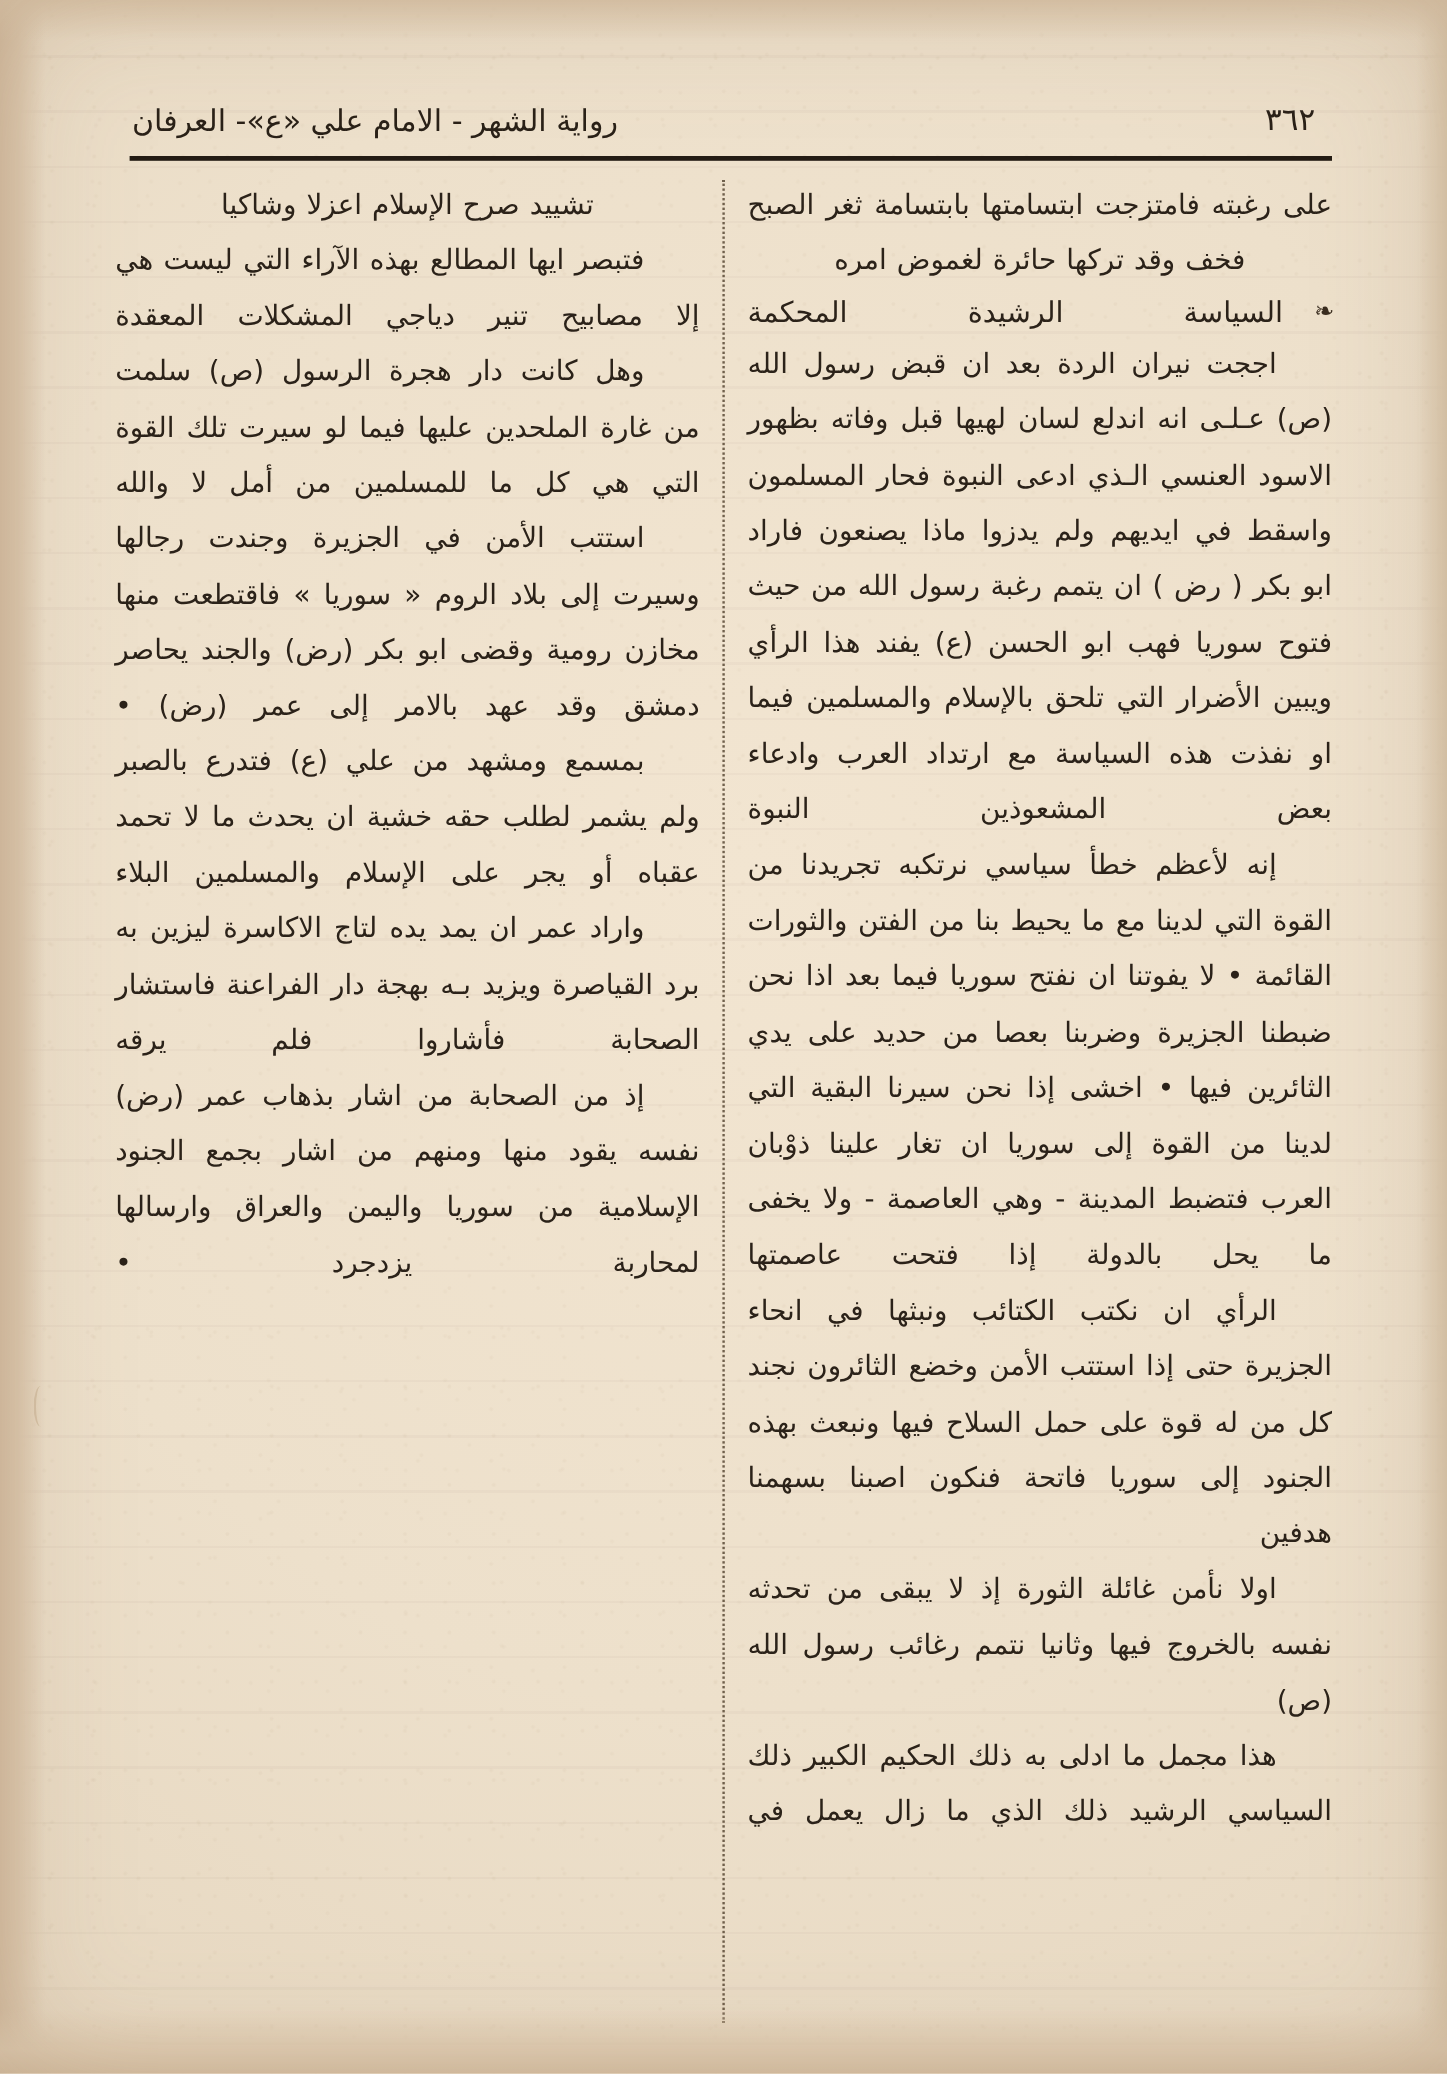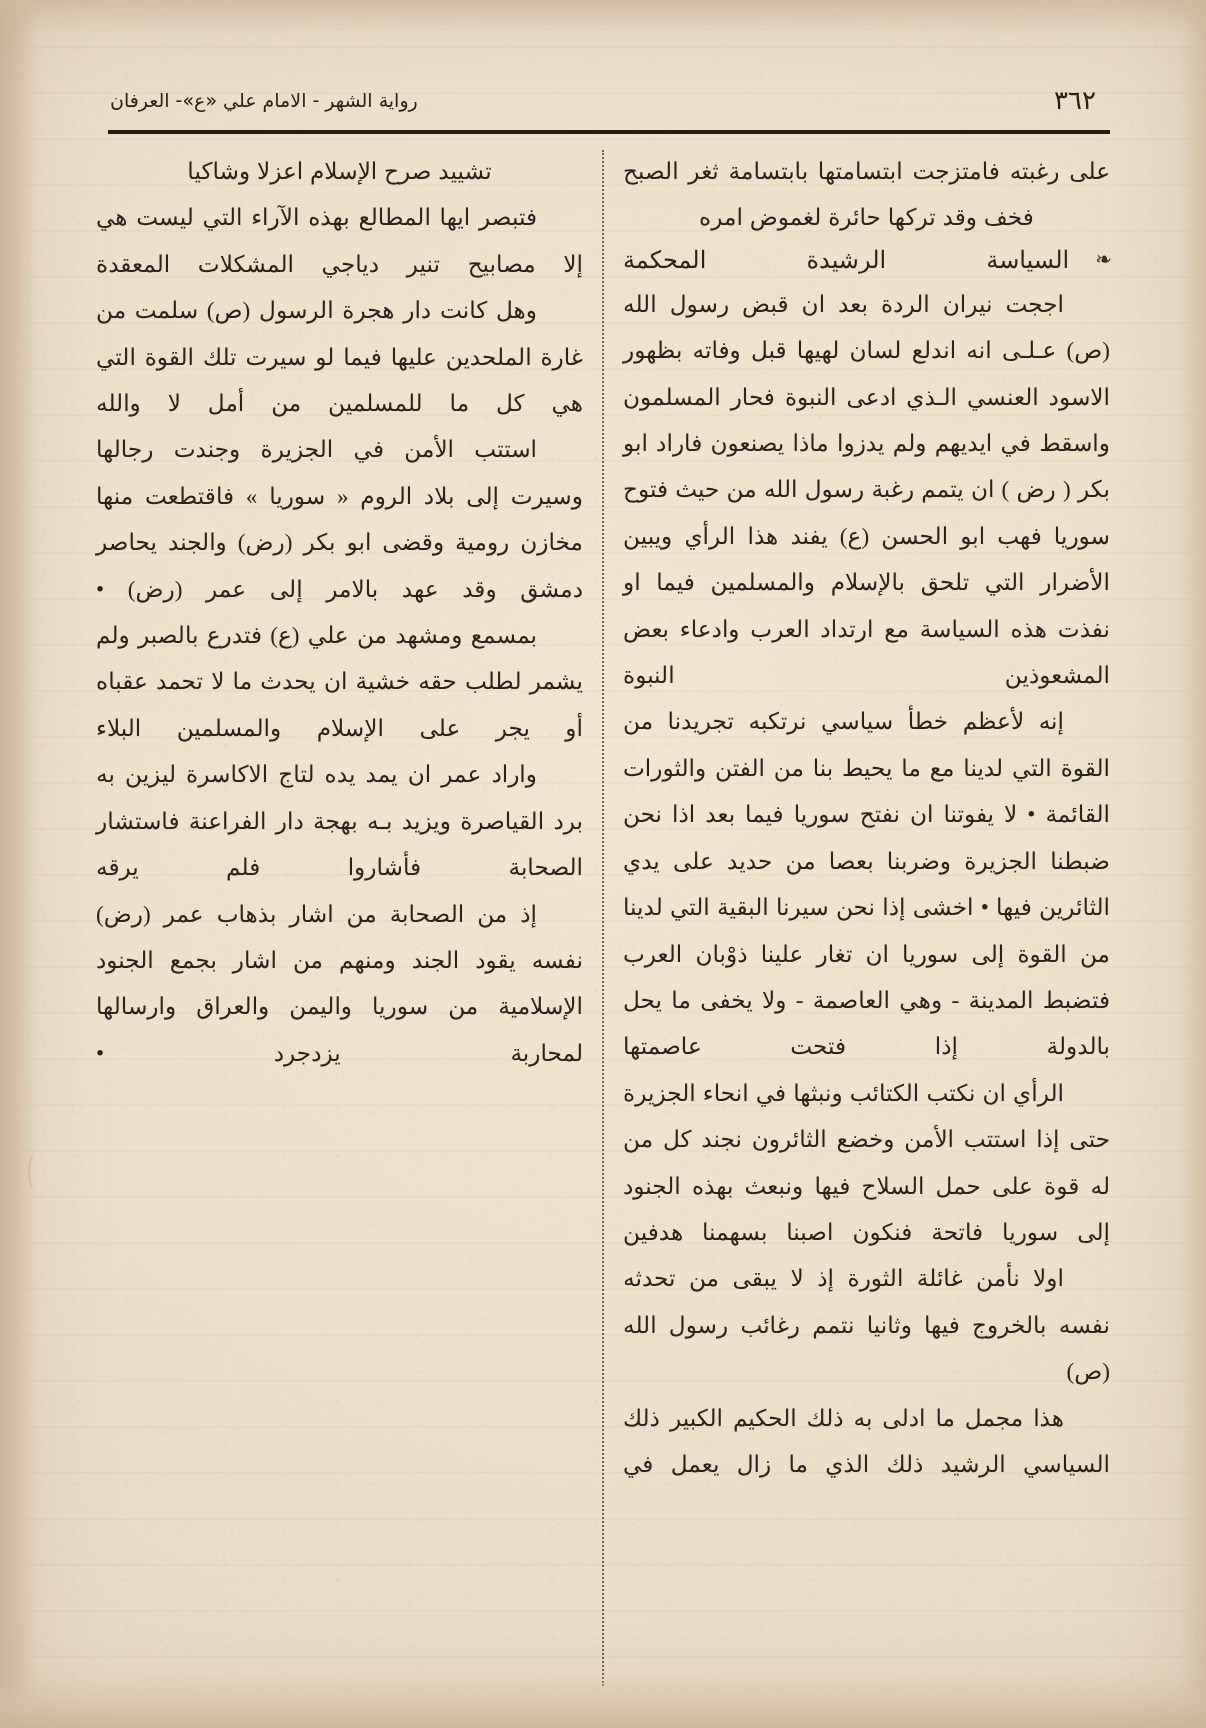--- a/index.html
+++ b/index.html
@@ -87,21 +87,21 @@
     left: 110px;
     right: 110px;
     top: 78px;
     height: 44px;
     display: flex;
     align-items: center;
     justify-content: space-between;
     direction: rtl;
   }
   .head-title {
-    font-size: 19px;
+    font-size: 25px;
     color: #2a2118;
     letter-spacing: 0;
     white-space: nowrap;
     margin-right: 80px;
   }
   .folio {
     font-size: 26px;
     color: #2a2118;
     white-space: nowrap;
     text-align: center;
@@ -131,21 +131,20 @@
     flex: 1 1 0;
     min-width: 0;
     direction: rtl;
     text-align: justify;
     text-align-last: justify;
     font-size: 23.2px;
     line-height: 46.4px;
     color: #2b2219;
     word-spacing: 1px;
     padding-top: 2px;
-    font-family: Liberation Serif, serif;
   }
   .col.right-col { padding-left: 19px; }
   .col.left-col  { padding-right: 19px; }
 
   .col-divider {
     flex: 0 0 0px;
     width: 0;
     border-right: 2px dotted #5a4a36;
     opacity: .85;
     margin: 4px 0 0 0;
@@ -241,21 +240,21 @@
 
       <p class="para indent">وهل كانت دار هجرة الرسول (ص) سلمت من غارة الملحدين عليها فيما لو سيرت تلك القوة التي هي كل ما للمسلمين من أمل لا والله</p>
 
       <p class="para indent">استتب الأمن في الجزيرة وجندت رجالها وسيرت إلى بلاد الروم « سوريا » فاقتطعت منها مخازن رومية وقضى ابو بكر (رض) والجند يحاصر دمشق وقد عهد بالامر إلى عمر (رض) •</p>
 
       <p class="para indent">بمسمع ومشهد من علي (ع) فتدرع بالصبر ولم يشمر لطلب حقه خشية ان يحدث ما لا تحمد عقباه أو يجر على الإسلام والمسلمين البلاء</p>
 
       <p class="para indent">واراد عمر ان يمد يده لتاج الاكاسرة ليزين به برد القياصرة ويزيد بـه بهجة دار الفراعنة فاستشار الصحابة فأشاروا فلم يرقه</p>
 
 
-      <p class="para indent">إذ من الصحابة من اشار بذهاب عمر (رض) نفسه يقود الجند ومنهم من اشار بجمع الجنود الإسلامية من سوريا واليمن والعراق وارسالها لمحاربة يزدجرد •</p>
+      <p class="para indent">إذ من الصحابة من اشار بذهاب عمر (رض) نفسه يقود منها ومنهم من اشار بجمع الجنود الإسلامية من سوريا واليمن والعراق وارسالها لمحاربة يزدجرد •</p>
 
     </div>
   </div>
 
   <div class="paper-nick"></div>
   <div class="edge-left"></div>
   <div class="edge-right"></div>
   <div class="edge-top"></div>
   <div class="edge-bottom"></div>
   <div class="vignette"></div>

